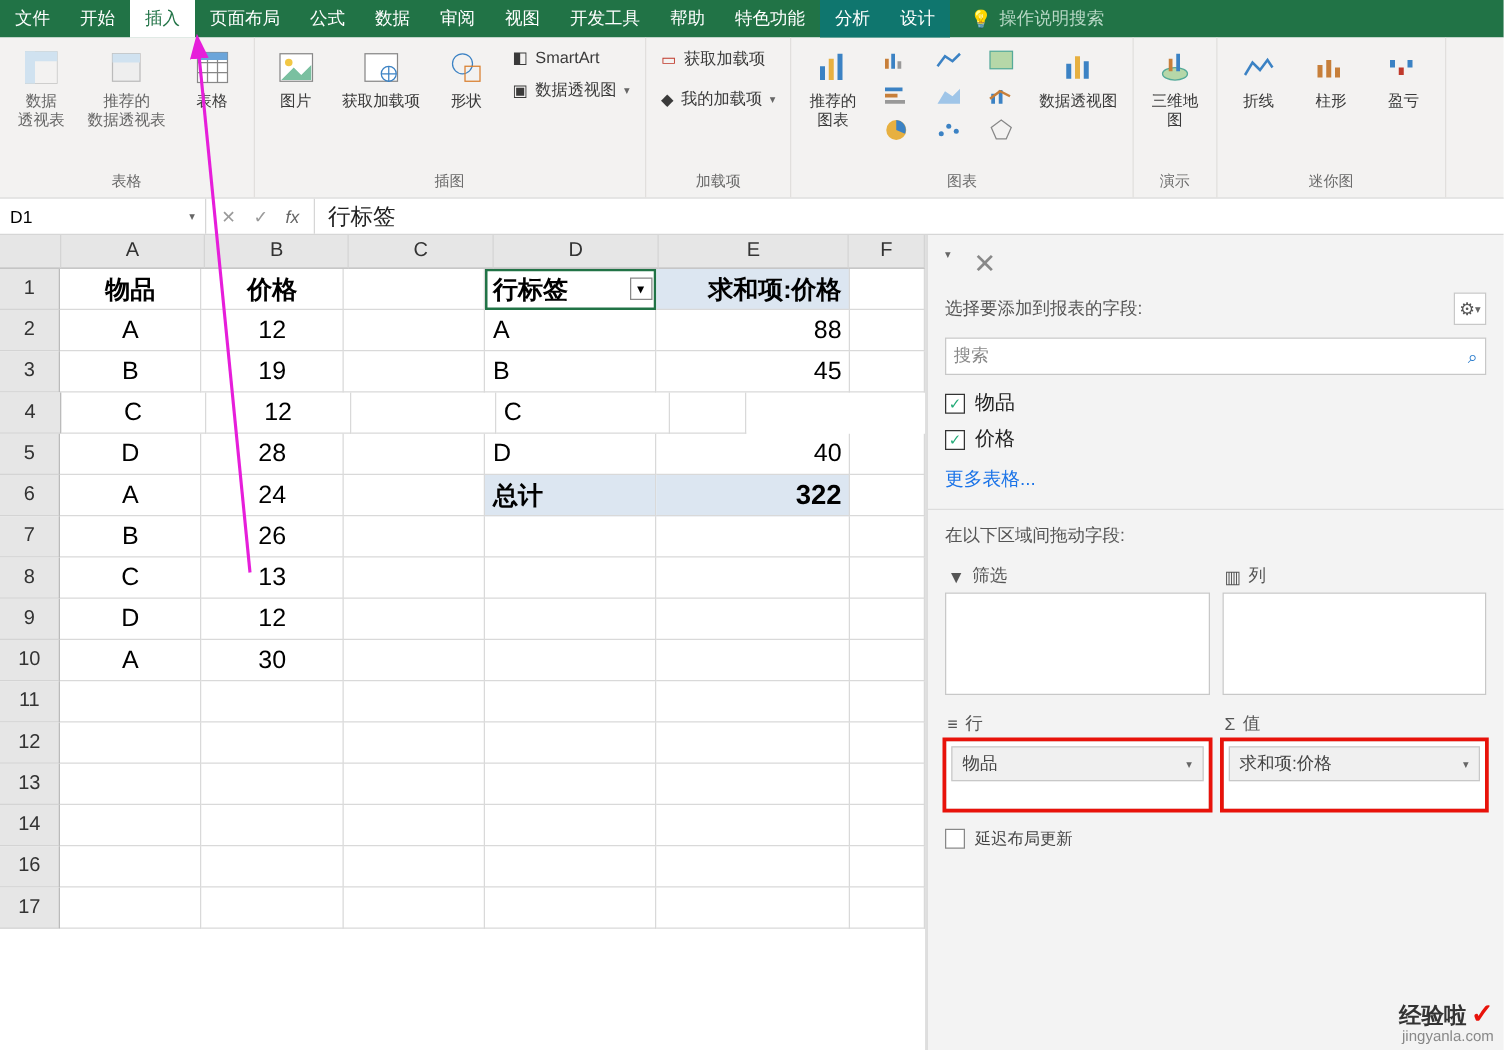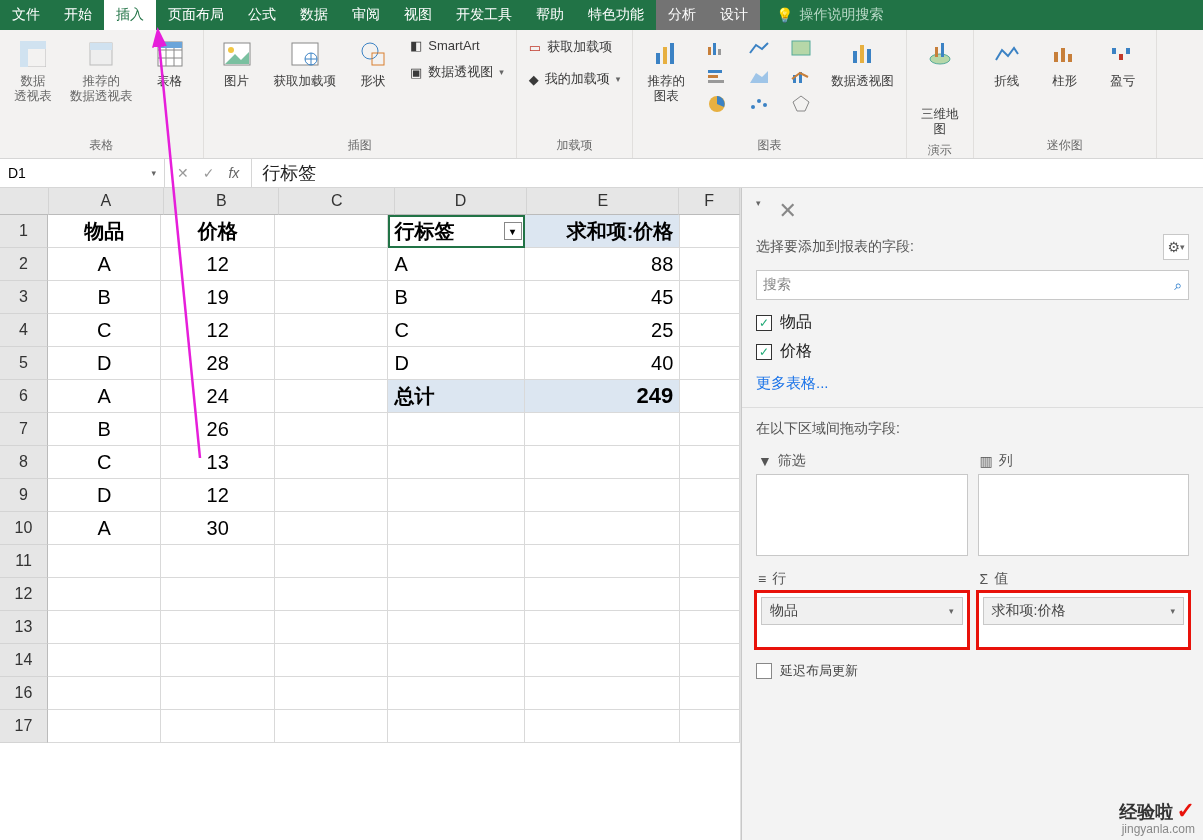--- a/index.html
+++ b/index.html
@@ -26,21 +26,21 @@
     height: 100%;
     display: flex;
     align-items: center;
     cursor: pointer;
   }
   .menubar .tab.selected {
     background: #ffffff;
     color: #217346;
   }
   .menubar .tab.dark {
-    background: #737373;
+    background: #0f766e;
   }
   .menubar .tell {
     display:flex;
     align-items:center;
     gap:6px;
     color:#b8d8c6;
     margin-left:16px;
   }
   .ribbon {
     display: flex;
@@ -440,21 +440,21 @@
   <div class="group">
     <div class="group-body">
       <div class="big-btn enabled">
         <div class="icon-lg">
             <svg width="26" height="26">
               <ellipse cx="13" cy="18" rx="10" ry="5" fill="#b6d7a8" stroke="#5a9"></ellipse>
               <rect x="8" y="6" width="3" height="10" fill="#c77f3a"></rect>
               <rect x="14" y="2" width="3" height="14" fill="#3b82c4"></rect>
             </svg>
           </div>
-        <span style="white-space:pre;margin-top:33px;">三维地
+        <span style="white-space:pre;">三维地
 图</span>
       </div>
     </div>
     <div class="group-label">演示</div>
   </div>
 
   <div class="group">
     <div class="group-body">
       <div class="big-btn enabled">
         <div class="icon-lg">
@@ -539,39 +539,38 @@
         <div class="cell-td left" style="width:132px">B</div>
         <div class="cell-td right" style="width:152px">45</div>
         <div class="cell-td center" style="width:60px"></div>
       </div>
       <div class="row">
         <div class="rn">4</div>
         <div class="cell-td center" style="width:115px">C</div>
         <div class="cell-td center" style="width:115px">12</div>
         <div class="cell-td center" style="width:115px"></div>
         <div class="cell-td left" style="width:132px">C</div>
-        <div class="cell-td right" style="width:152px">25</div>
         <div class="cell-td center" style="width:60px"></div>
       </div>
       <div class="row">
         <div class="rn">5</div>
         <div class="cell-td center" style="width:115px">D</div>
         <div class="cell-td center" style="width:115px">28</div>
         <div class="cell-td center" style="width:115px"></div>
         <div class="cell-td left" style="width:132px">D</div>
         <div class="cell-td right" style="width:152px">40</div>
         <div class="cell-td center" style="width:60px"></div>
       </div>
       <div class="row">
         <div class="rn">6</div>
         <div class="cell-td center" style="width:115px">A</div>
         <div class="cell-td center" style="width:115px">24</div>
         <div class="cell-td center" style="width:115px"></div>
         <div class="cell-td left pivot-total" style="width:132px">总计</div>
-        <div class="cell-td right pivot-total" style="width:152px;font-size:22px;">249</div>
+        <div class="cell-td right pivot-total" style="width:152px;font-size:22px;">322</div>
         <div class="cell-td center" style="width:60px"></div>
       </div>
       <div class="row">
         <div class="rn">7</div>
         <div class="cell-td center" style="width:115px">B</div>
         <div class="cell-td center" style="width:115px">26</div>
         <div class="cell-td center" style="width:115px"></div>
         <div class="cell-td left" style="width:132px"></div>
         <div class="cell-td right" style="width:152px"></div>
         <div class="cell-td center" style="width:60px"></div>

